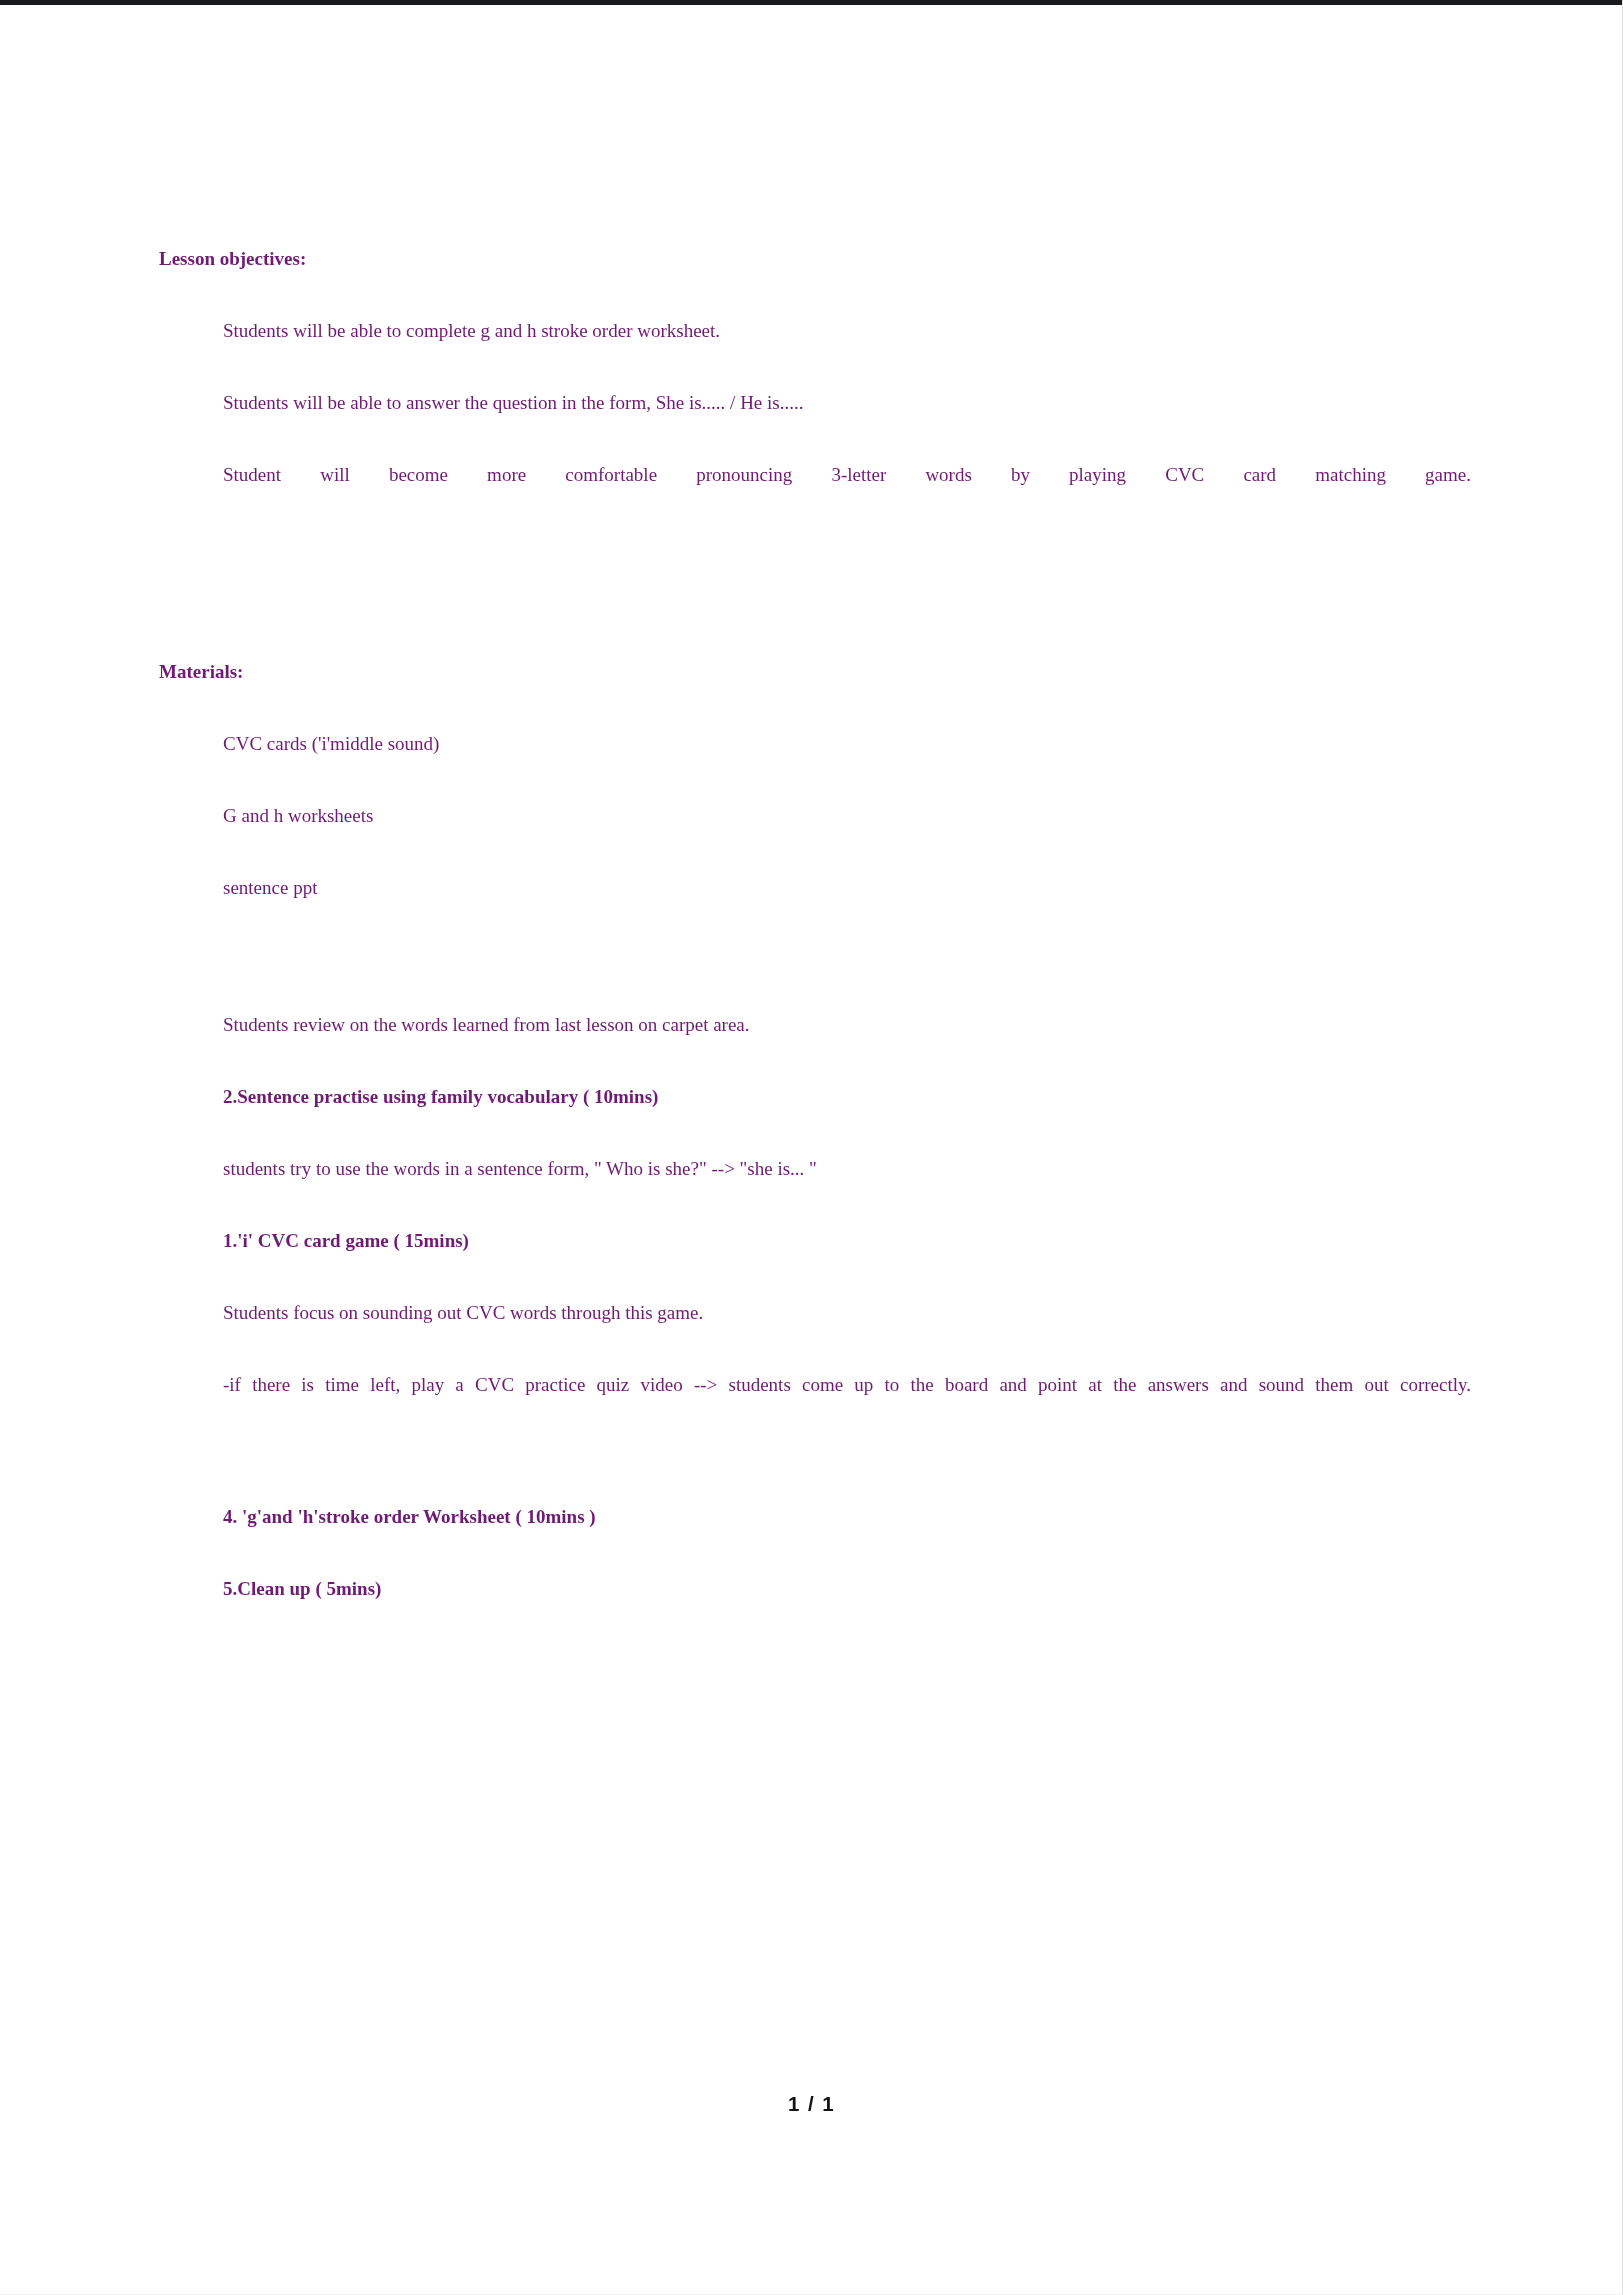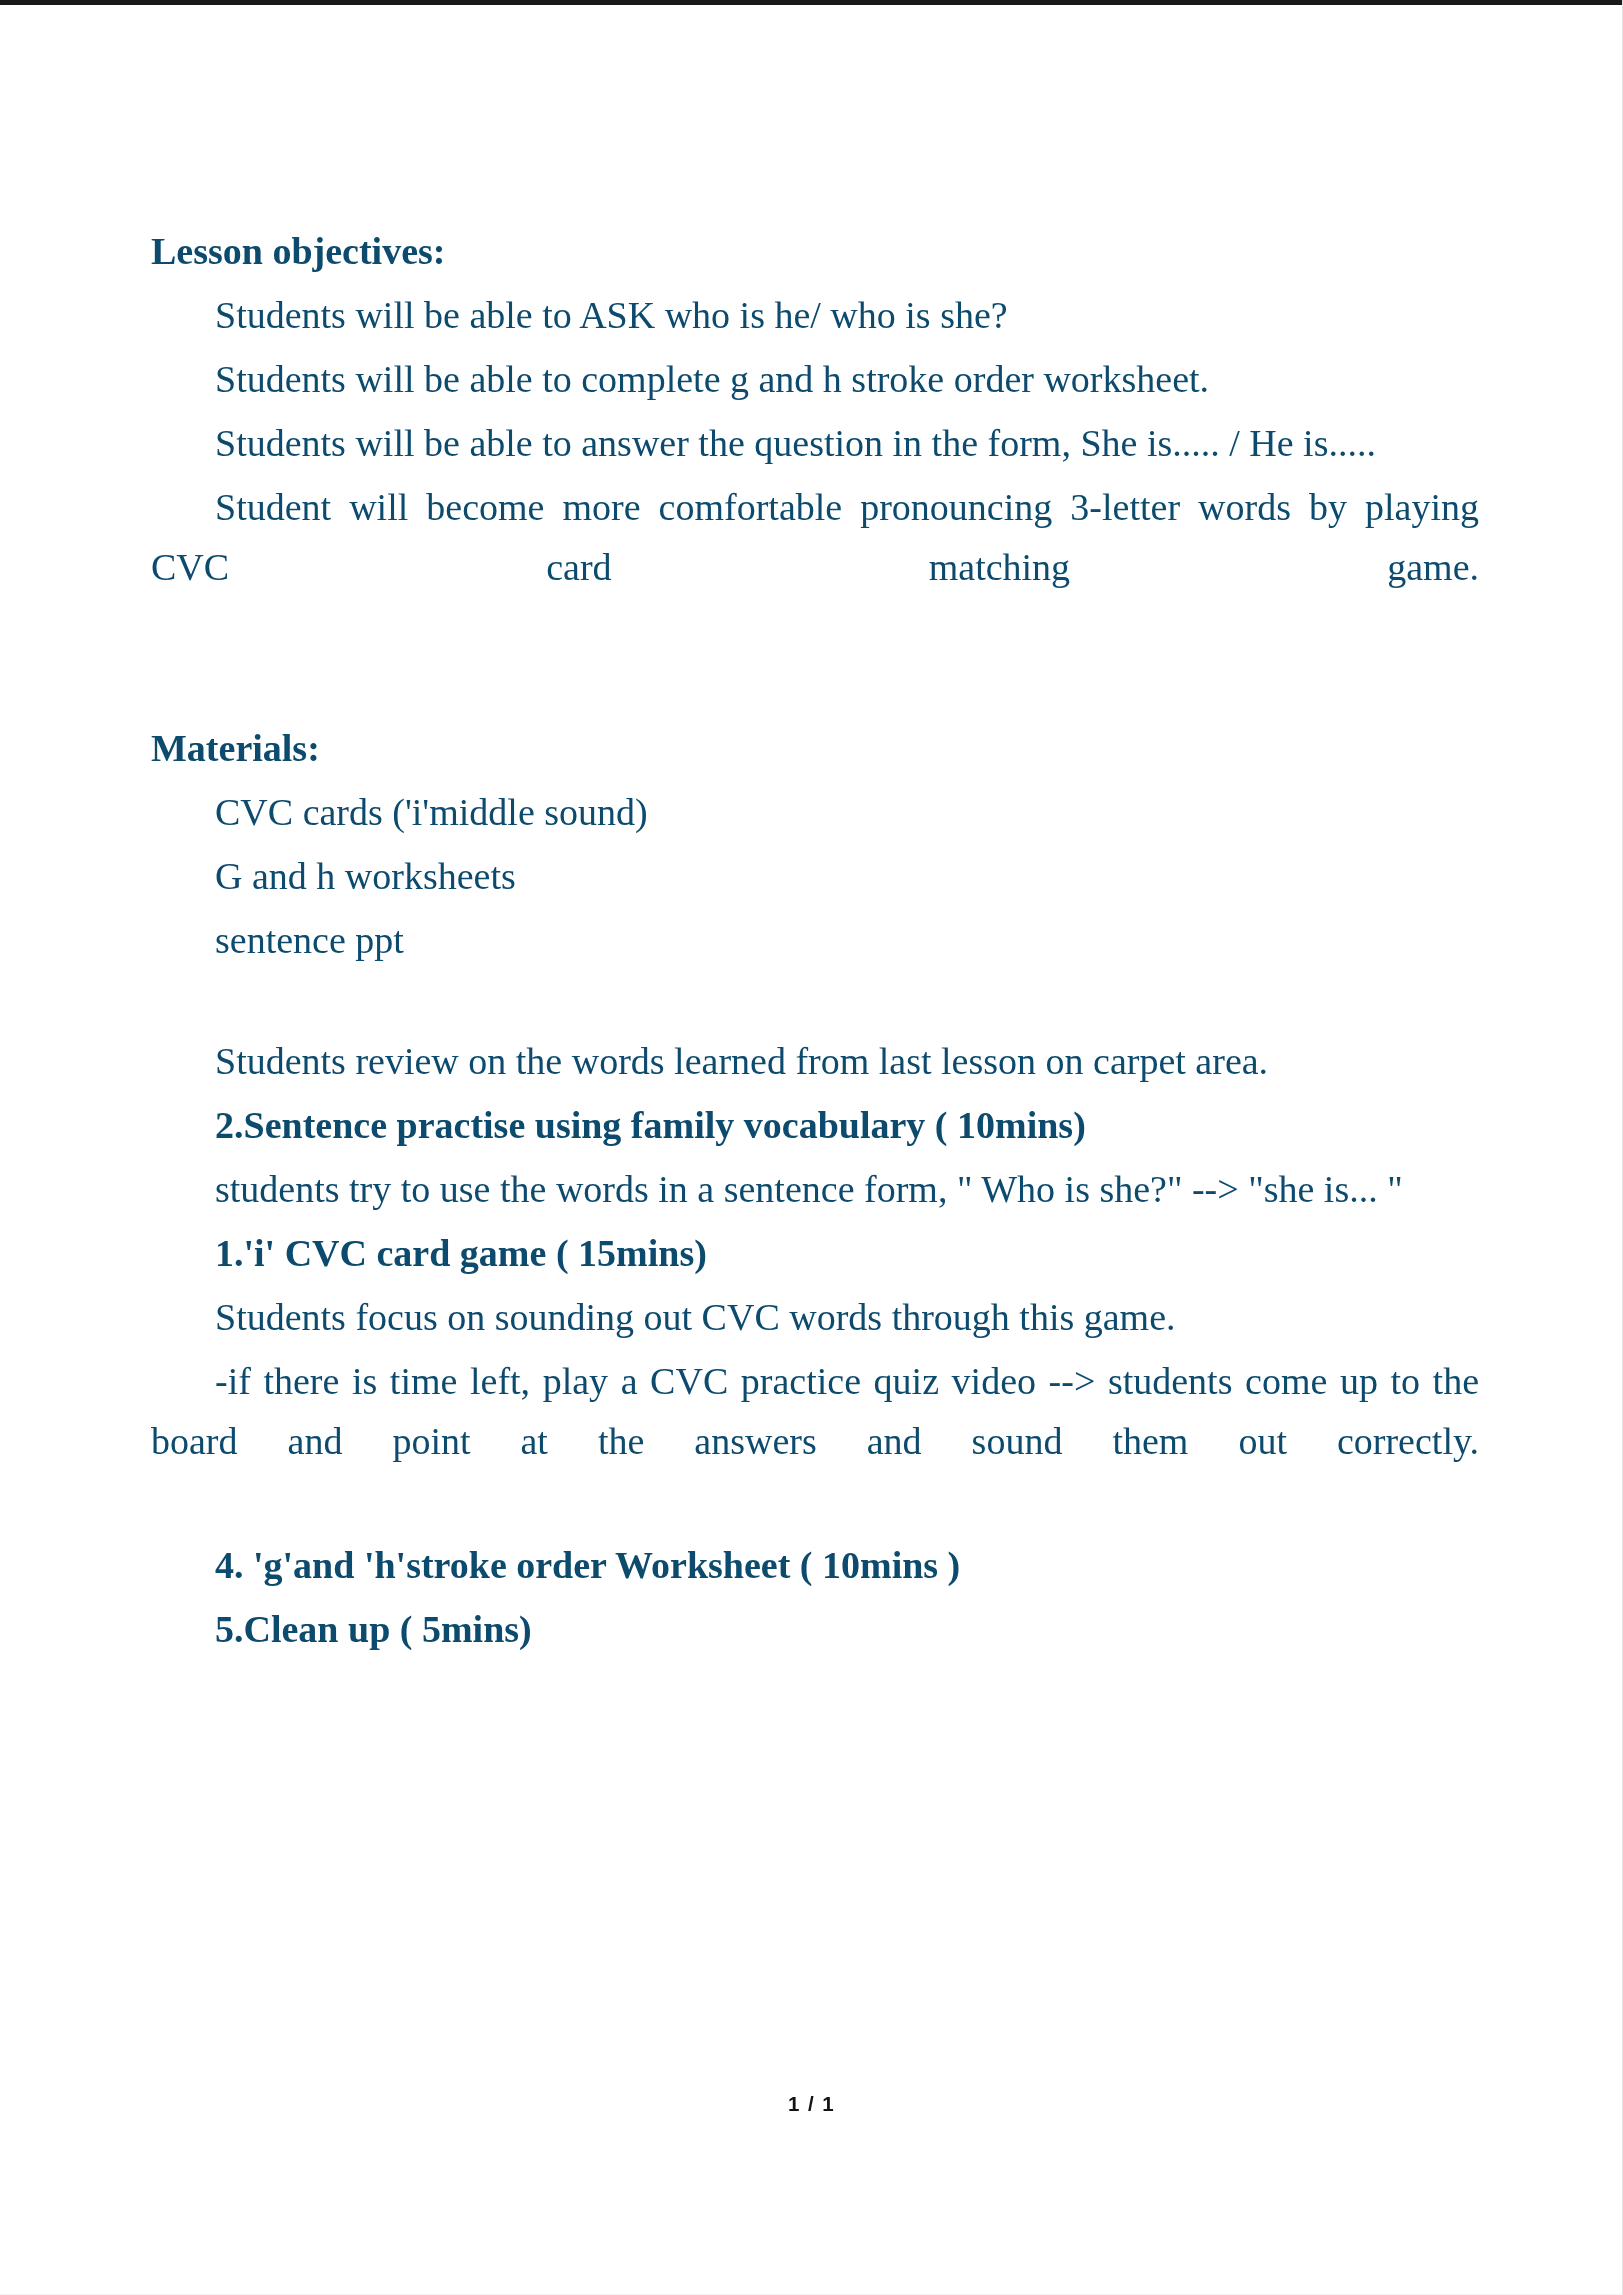--- a/index.html
+++ b/index.html
@@ -27,25 +27,25 @@
     height: 4.8px;
     background: #18191b;
   }
   .content {
     position: absolute;
     left: 147px;
     top: 217px;
     width: 1336px;
   }
   p {
-    margin: 4px;
+    margin: 12px;
     padding: 0;
-    font-size: 38px;
+    font-size: 19px;
     line-height: 60px;
-    color: #0c4a6e;
+    color: #701a75;
     text-align: justify;
     text-justify: inter-word;
     -webkit-hyphens: none;
     hyphens: none;
   }
   p.head {
     font-weight: bold;
     text-align: left;
   }
   p.indent {
@@ -90,21 +90,20 @@
 <body>
 
 <div class="page">
 
   <div class="top-bar"></div>
 
   <div class="content">
 
     <p class="head">Lesson objectives:</p>
 
-    <p class="indent flat">Students will be able to ASK who is he/ who is she?</p>
 
     <p class="indent flat">Students will be able to complete g and h stroke order worksheet.</p>
 
     <p class="indent flat">Students will be able to answer the question in the form, She is..... / He is.....</p>
 
     <p class="justified">Student will become more comfortable pronouncing 3-letter words by playing CVC card matching game.</p>
 
     <div class="gap-md"></div>
 
     <p class="head">Materials:</p>

